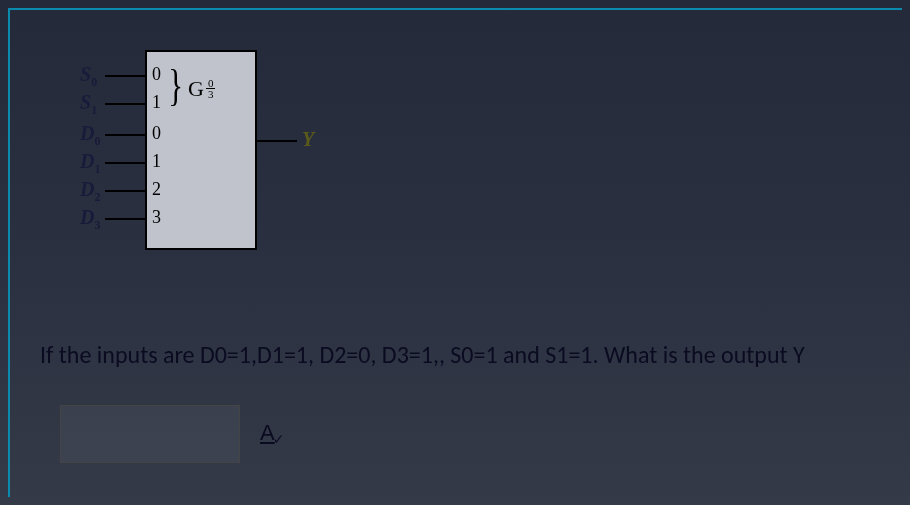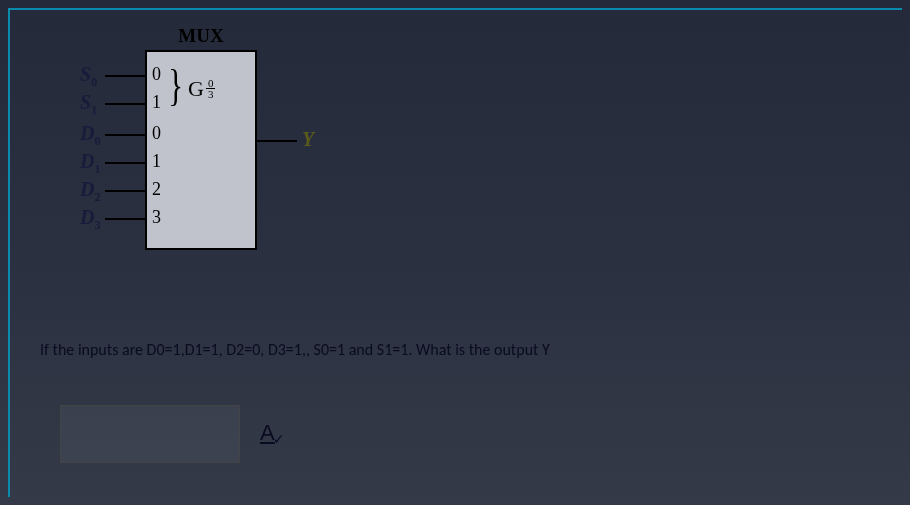--- a/index.html
+++ b/index.html
@@ -98,21 +98,21 @@
       font-weight: bold;
       color: #5a5a1a;
       font-size: 20px;
     }
     .question-text {
       position: absolute;
       top: 340px;
       left: 40px;
       right: 30px;
       color: #0a0a20;
-      font-size: 16px;
+      font-size: 24px;
       font-family: Calibri, Arial, sans-serif;
     }
     .answer-box {
       position: absolute;
       top: 405px;
       left: 60px;
       width: 180px;
       height: 58px;
       border: 1px solid #444;
       background: rgba(255,255,255,0.05);
@@ -129,21 +129,20 @@
       font-family: Arial, sans-serif;
       color: #0a0a20;
     }
   </style>
 </head>
 <body>
 
 <div class="border-frame"></div>
 
 <div class="diagram-area">
-  <div class="mux-title">MUX</div>
   <div class="mux-box"></div>
 
   <div class="input-label" style="top:43px; left:40px;"><span>S</span><sub>0</sub></div>
   <div class="wire" style="top:55px; left:65px; width:40px;"></div>
   <div class="pin-num" style="top:44px; left:112px;">0</div>
 
   <div class="input-label" style="top:71px; left:40px;"><span>S</span><sub>1</sub></div>
   <div class="wire" style="top:83px; left:65px; width:40px;"></div>
   <div class="pin-num" style="top:72px; left:112px;">1</div>
 

